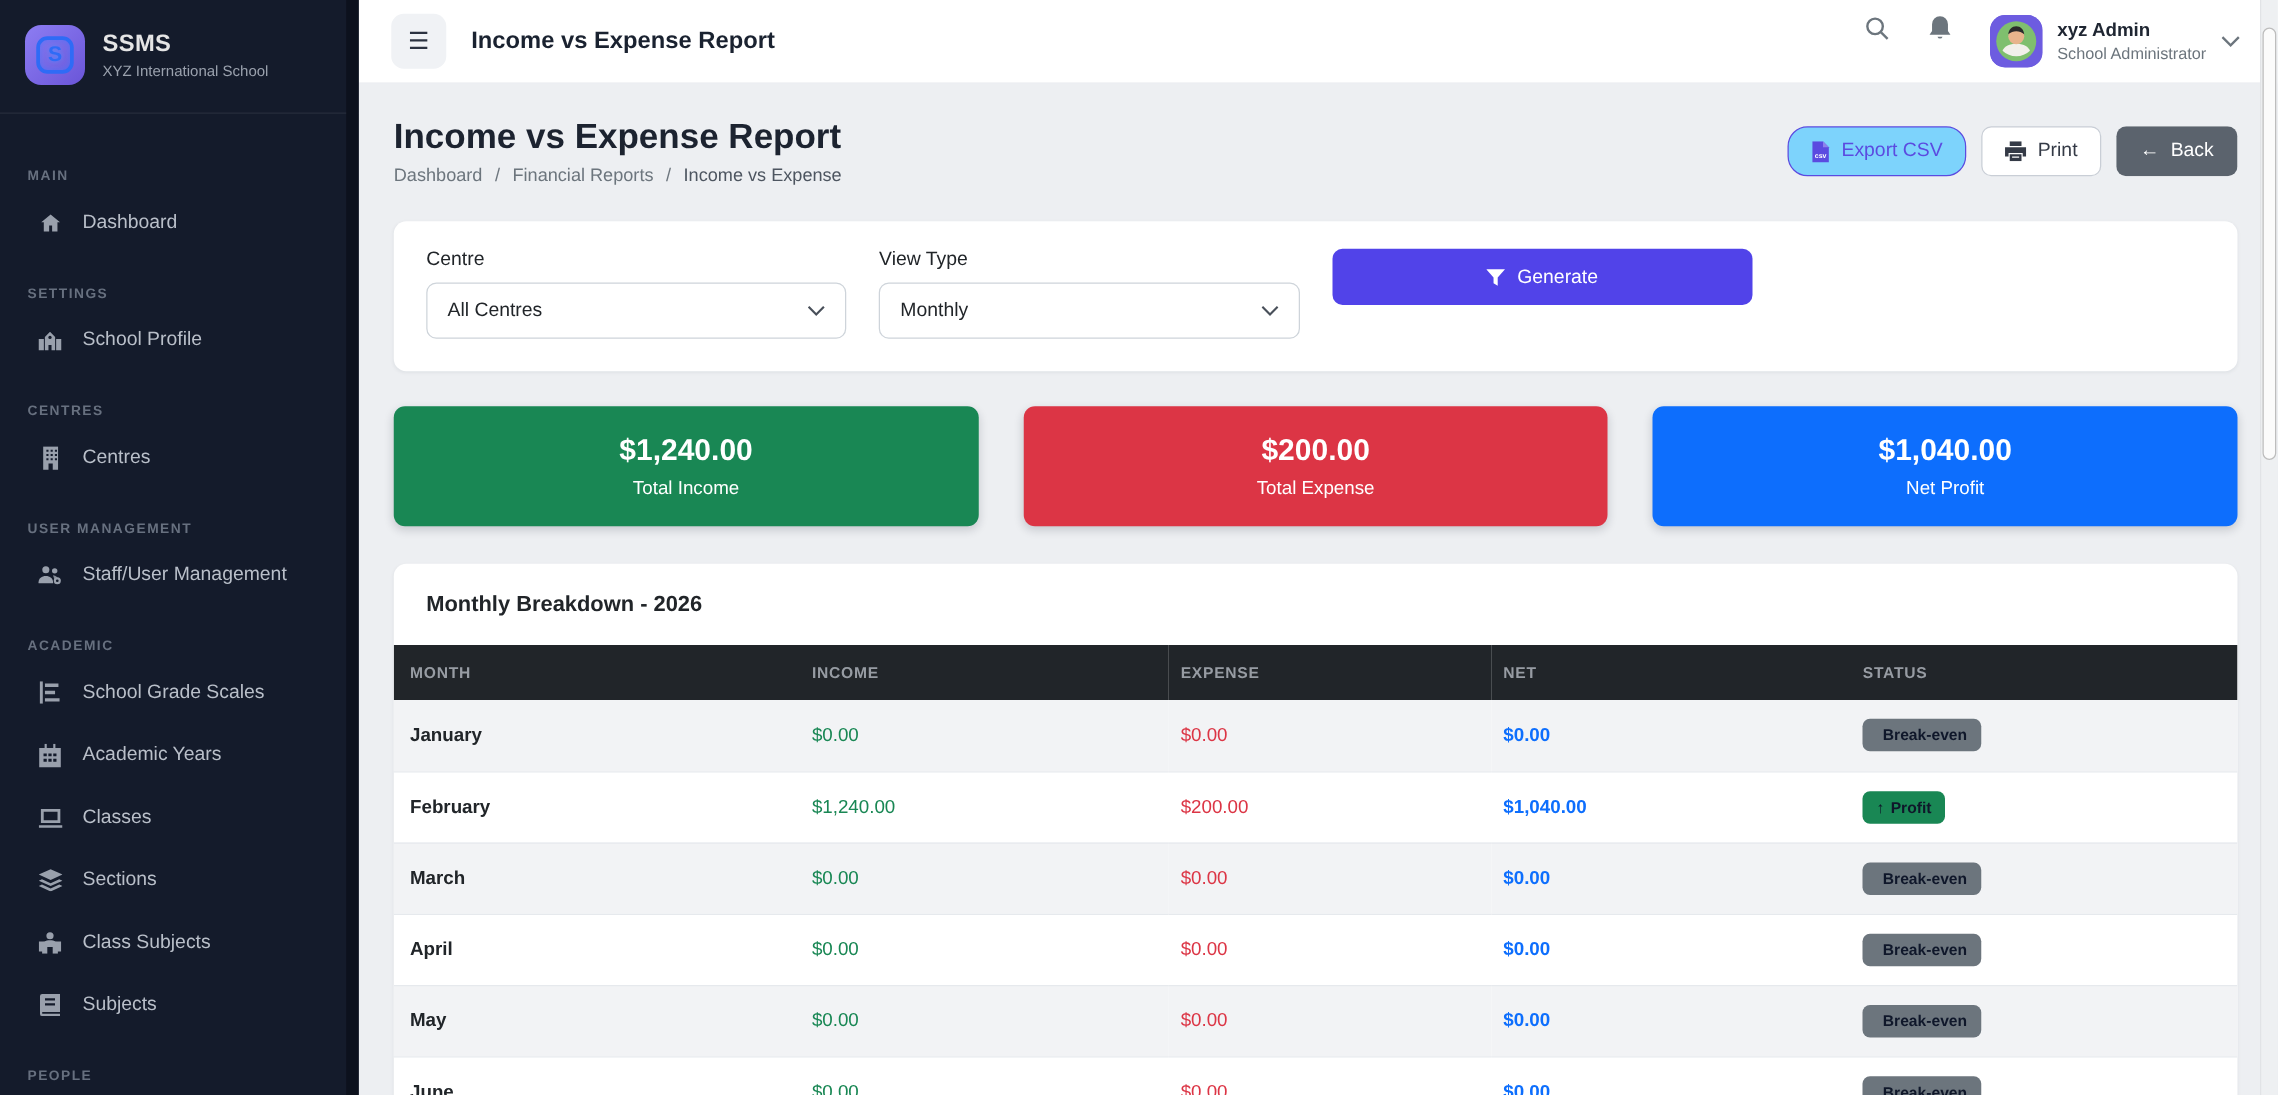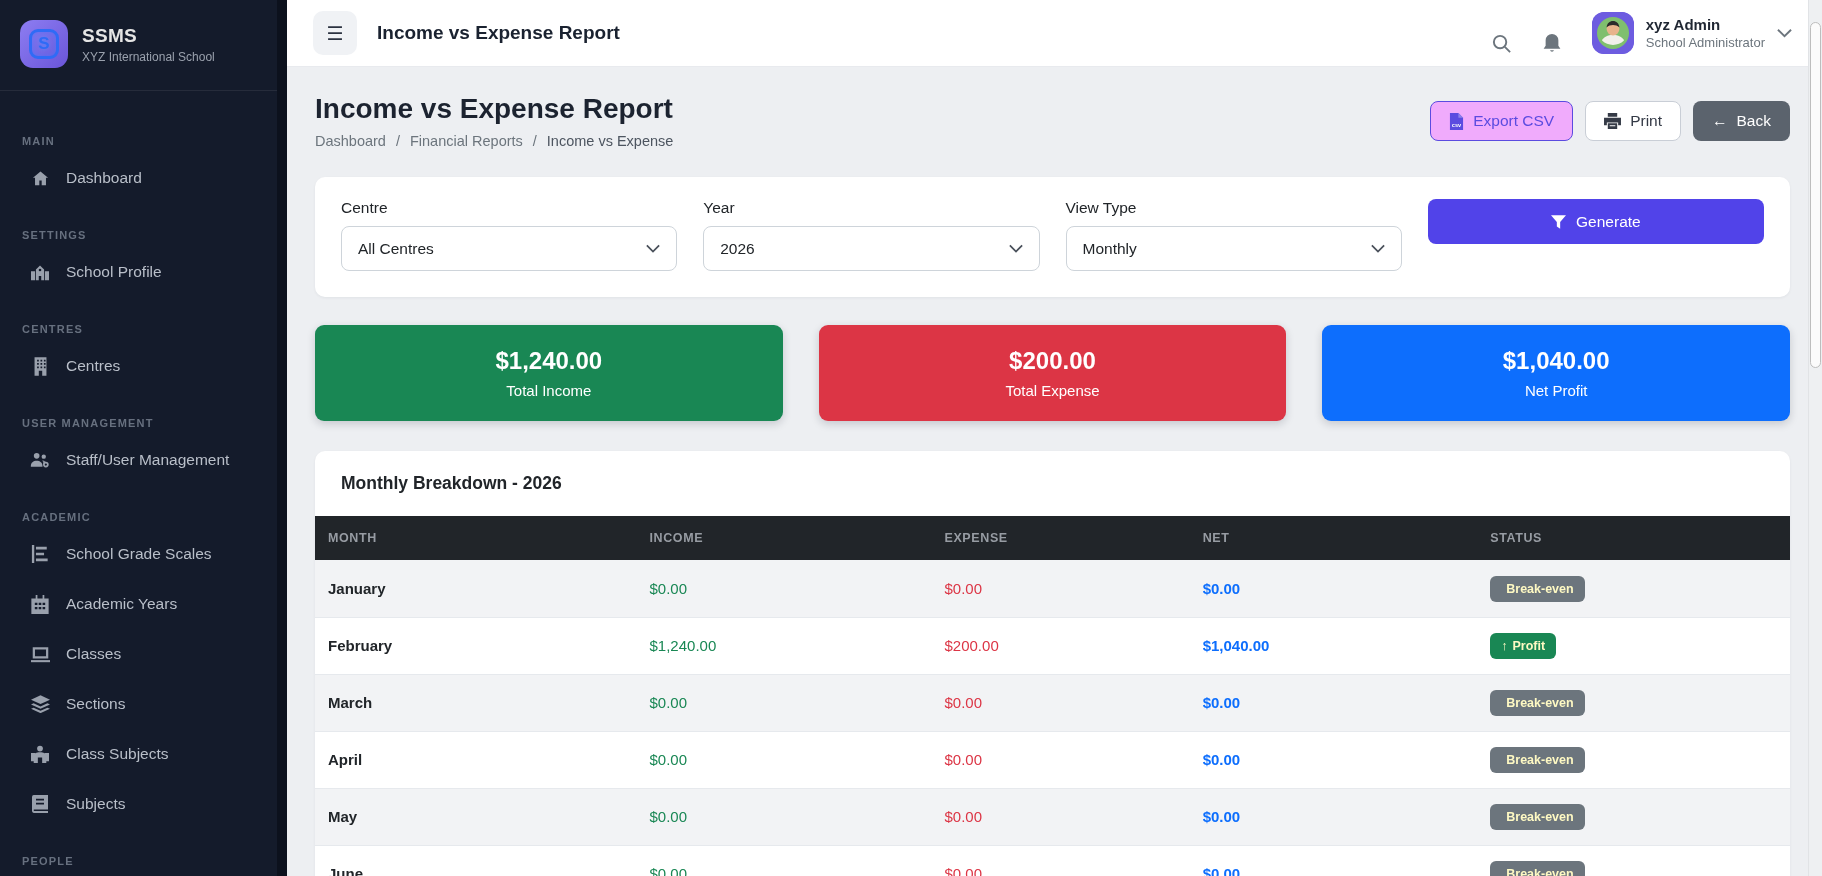--- a/index.html
+++ b/index.html
@@ -19,37 +19,37 @@
   .nav-label.first { margin-top:34px; }
   .nav-item { height:50px; display:flex; align-items:center; gap:16px; padding:0 22px 0 30px; font-size:15.5px; color:#b9bfc9; cursor:pointer; }
   .nav-item .ico { width:20px; height:20px; display:flex; align-items:center; justify-content:center; }
   .nav-item svg { fill:#99a0ac; }
 
   
   .main { flex:1; display:flex; flex-direction:column; height:876px; overflow:hidden; }
   .topbar { height:67px; min-height:67px; background:#ffffff; border-bottom:1px solid #e8eaee; display:flex; align-items:center; padding:0 30px 0 26px; }
   .hamburger { width:44px; height:44px; border-radius:10px; background:#f0f2f5; border:none; display:flex; align-items:center; justify-content:center; font-size:19px; color:#2b3240; cursor:pointer; }
   .topbar-title { font-size:19px; font-weight:bold; color:#1a2230; margin-left:20px; }
-  .topbar-right { margin-left:auto; display:flex; align-items:flex-end; gap:30px; }
+  .topbar-right { margin-left:auto; display:flex; align-items:flex-start; gap:30px; }
   .tool-ico { background:none; border:none; cursor:pointer; display:flex; align-items:center; }
   .userbox { display:flex; align-items:center; gap:12px; cursor:pointer; }
   .avatar { width:42px; height:42px; border-radius:12px; overflow:hidden; background:#6d5ce0; display:flex; align-items:center; justify-content:center; }
   .user-name { font-size:15px; font-weight:bold; color:#1f2632; }
   .user-role { font-size:13px; color:#6c757d; margin-top:2px; }
 
   .content { flex:1; padding:26px 32px 0 28px; overflow:hidden; }
 
   
   .page-head { display:flex; align-items:flex-start; margin-bottom:28px; }
   .page-title { font-size:28px; font-weight:bold; color:#1c2330; }
   .breadcrumb { margin-top:8px; font-size:14.5px; color:#6c757d; display:flex; gap:10px; }
   .breadcrumb .current { color:#4d5560; }
   .head-actions { margin-left:auto; display:flex; gap:12px; padding-top:8px; }
   .btn { display:inline-flex; align-items:center; gap:9px; font-size:15.5px; border-radius:8px; padding:10px 18px; cursor:pointer; border:1px solid transparent; font-family:inherit; }
-  .btn-export { background:#f0abfc; border-color:#5b4be0; color:#5b4be0; }
+  .btn-export { background:#7dd3fc; border-color:#5b4be0; color:#5b4be0;border-radius:16px; }
   .btn-print { background:#fff; border-color:#c9ced6; color:#343a46; }
   .btn-back { background:#5b636d; color:#ffffff; }
 
   
   .filter-card { background:#fff; border-radius:10px; padding:22px 26px 26px; display:grid; grid-template-columns:1fr 1fr 1fr 1fr; gap:26px; box-shadow:0 1px 3px rgba(20,27,43,.06); }
   .f-label { font-size:15.5px; color:#212529; margin-bottom:9px; }
   .select { height:45px; border:1px solid #ced4da; border-radius:8px; background:#fff; display:flex; align-items:center; padding:0 16px; font-size:15.5px; color:#212529; cursor:pointer; }
   .select .chev { margin-left:auto; }
   .gen-wrap { display:flex; align-items:flex-start; }
   .btn-generate { width:100%; height:45px; background:#5143e9; color:#fff; border:none; border-radius:8px; font-size:15.5px; display:flex; align-items:center; justify-content:center; gap:10px; cursor:pointer; font-family:inherit; }
@@ -70,21 +70,21 @@
   th.c3, td.c3 { width:17.5%; }
   th.c4, td.c4 { width:19.5%; }
   th.c5, td.c5 { width:21%; }
   tbody td { padding:0 10px; height:57px; font-size:15px; border-top:1px solid #e6e9ed; }
   tbody tr:first-child td { border-top:none; }
   tbody tr:nth-child(odd) { background:#f2f3f5; }
   td.month { font-weight:bold; color:#212529; }
   td.income { color:#198754; }
   td.expense { color:#dc3545; }
   td.net { color:#0d6efd; font-weight:bold; }
-  .badge { display:inline-flex; align-items:center; gap:5px; color:#fef9c3; font-size:12.5px; font-weight:bold; padding:6px 11px; border-radius:6px; }
+  .badge { display:inline-flex; align-items:center; gap:5px; color:#0f172a; font-size:12.5px; font-weight:bold; padding:6px 11px; border-radius:6px; }
 
   
   .scrollbar { position:absolute; top:0; right:0; width:14px; height:876px; background:#eef0f2; border-left:1px solid #e1e3e6; }
   .scroll-thumb { position:absolute; top:22px; left:1px; width:11px; height:346px; background:#fbfbfb; border:1px solid #bdbdbd; border-radius:7px; }
   svg { display:block; }
 </style>
 </head>
 <body>
 
 <div class="app">
@@ -297,31 +297,20 @@
           <div class="select">
             <span>All Centres</span>
             <span class="chev">
                 <svg width="14" height="9" viewBox="0 0 16 10" fill="none" stroke="#49505a" stroke-width="2">
                   <polyline points="1,1.5 8,8.5 15,1.5"></polyline>
                 </svg>
               </span>
           </div>
         </div>
         <div>
-          <div class="f-label">Year</div>
-          <div class="select">
-            <span>2026</span>
-            <span class="chev">
-                <svg width="14" height="9" viewBox="0 0 16 10" fill="none" stroke="#49505a" stroke-width="2">
-                  <polyline points="1,1.5 8,8.5 15,1.5"></polyline>
-                </svg>
-              </span>
-          </div>
-        </div>
-        <div>
           <div class="f-label">View Type</div>
           <div class="select">
             <span>Monthly</span>
             <span class="chev">
                 <svg width="14" height="9" viewBox="0 0 16 10" fill="none" stroke="#49505a" stroke-width="2">
                   <polyline points="1,1.5 8,8.5 15,1.5"></polyline>
                 </svg>
               </span>
           </div>
         </div>

